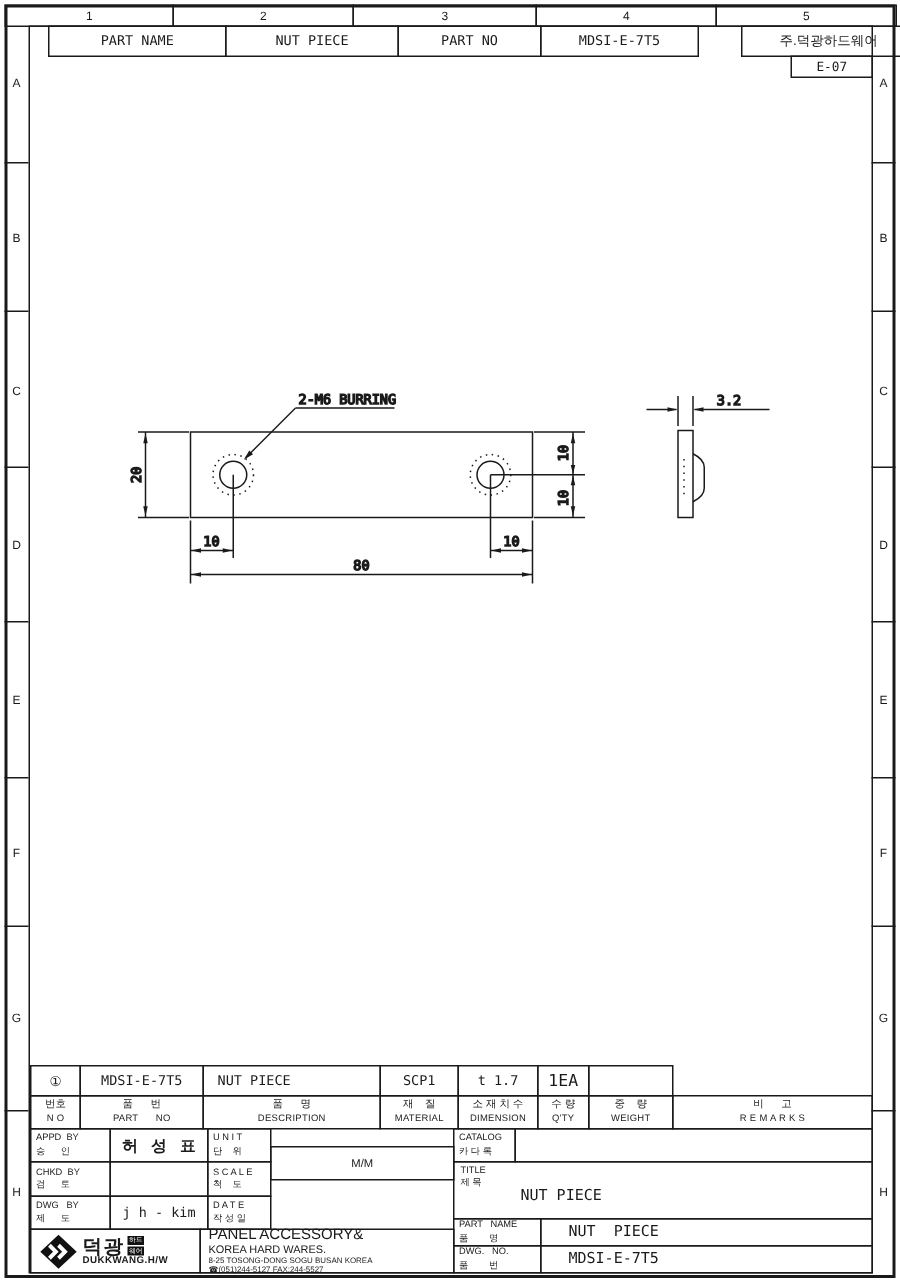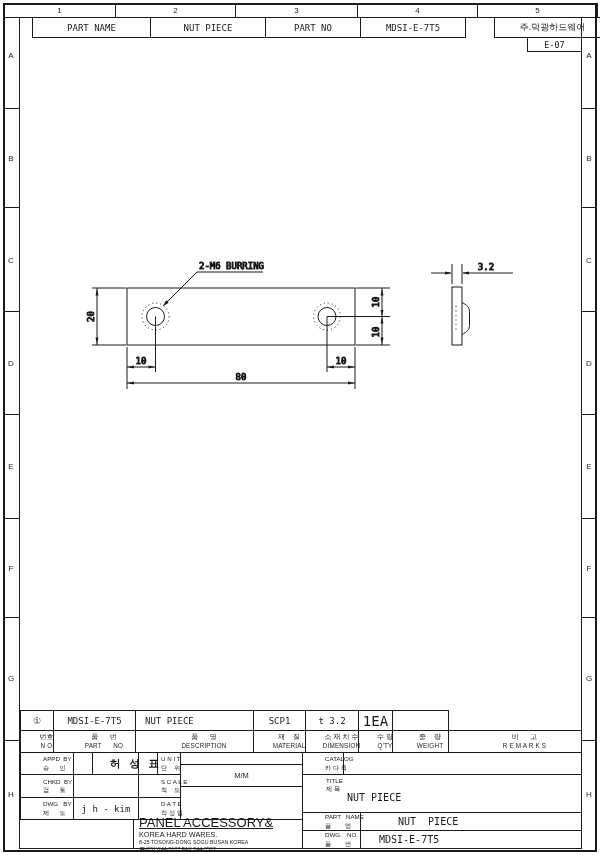--- a/index.html
+++ b/index.html
@@ -3,21 +3,21 @@
 <meta charset="utf-8">
 <style>
   html,body{margin:0;padding:0;background:#fff;}
   .sheet{position:relative;width:600px;height:855px;background:#fff;color:#1a1a1a;
          font-family:"Liberation Sans",sans-serif;overflow:hidden;}
   .abs{position:absolute;box-sizing:border-box;}
   .b{border:1px solid #1a1a1a;}
   .b2{border:2px solid #1a1a1a;}
   .cell{display:flex;align-items:center;justify-content:center;}
   .mono{font-family:"DejaVu Sans Mono","Liberation Mono",monospace;}
-  .pre{white-space:pre;margin-left:19px;}
+  .pre{white-space:pre;}
   .tick{background:#1a1a1a;}
   .zl{font-size:8px;display:flex;align-items:center;justify-content:center;}
   .hd2{display:flex;flex-direction:column;justify-content:center;align-items:center;line-height:1.25;}
   .hd2 .ko{font-size:7px;}
   .hd2 .en{font-size:6.3px;letter-spacing:.2px;}
   .lbl{display:flex;flex-direction:column;justify-content:center;line-height:1.3;padding:1px 3px;font-size:6.2px;}
   svg text{font-family:"DejaVu Sans Mono","Liberation Mono",monospace;fill:#1a1a1a;}
 </style>
 </head>
 <body>
@@ -168,23 +168,23 @@
   <div class="abs b cell mono" style="left:53px;top:710px;width:83px;height:21px;font-size:9px;">
       <span>MDSI-E-7T5</span>
     </div>
   <div class="abs b mono" style="left:135px;top:710px;width:119px;height:21px;font-size:9px;display:flex;align-items:center;padding-left:9px;">
       <span>NUT PIECE</span>
     </div>
   <div class="abs b cell mono" style="left:253px;top:710px;width:53px;height:21px;font-size:9px;">
       <span>SCP1</span>
     </div>
   <div class="abs b cell mono" style="left:305px;top:710px;width:54px;height:21px;font-size:9px;">
-      <span>t 3.2</span>
-    </div>
-  <div class="abs b cell mono" style="left:358px;top:710px;width:35px;height:21px;font-size:14px;">
+      <span>t 1.7</span>
+    </div>
+  <div class="abs b cell mono" style="left:358px;top:710px;width:35px;height:21px;font-size:11px;">
       <span>1EA</span>
     </div>
   <div class="abs b cell" style="left:392px;top:710px;width:57px;height:21px;font-size:9px;">
       <span></span>
     </div>
 
   <div class="abs b hd2" style="left:20px;top:730px;width:34px;height:23px;">
       <span class="ko pre">번호</span>
       <span class="en pre">N O</span>
     </div>
@@ -262,22 +262,39 @@
       <span class="pre">제      도</span>
     </div>
   <div class="abs b cell mono" style="left:73px;top:797px;width:66px;height:23px;font-size:9px;">
       <span>j h - kim</span>
     </div>
   <div class="abs b lbl" style="left:138px;top:797px;width:43px;height:23px;">
       <span class="pre">D A T E</span>
       <span class="pre">작 성 일</span>
     </div>
 
+  <div class="abs b" style="left:20px;top:819px;width:114px;height:30px;display:flex;align-items:center;padding-left:5px;gap:3px;">
+    <svg width="26" height="25" viewBox="0 0 30 28">
+      <polygon points="15,1 29,14 15,27 1,14" fill="#111"></polygon>
+      <polyline points="8,9 13,14 8,19" stroke="#fff" stroke-width="3" fill="none"></polyline>
+      <polyline points="15,9 20,14 15,19" stroke="#fff" stroke-width="3" fill="none"></polyline>
+    </svg>
+    <div style="display:flex;flex-direction:column;line-height:1;">
+      <div style="display:flex;align-items:center;gap:2px;">
+        <span style="font-size:13px;font-weight:bold;letter-spacing:1px;">덕광</span>
+        <span style="display:flex;flex-direction:column;gap:1px;">
+          <span style="background:#111;color:#fff;font-size:4.5px;padding:0 1px;line-height:1.3;">하드</span>
+          <span style="background:#111;color:#fff;font-size:4.5px;padding:0 1px;line-height:1.3;">웨어</span>
+        </span>
+      </div>
+      <span style="font-size:6.5px;font-weight:bold;letter-spacing:.3px;margin-top:1px;">DUKKWANG.H/W</span>
+    </div>
+  </div>
   <div class="abs b" style="left:133px;top:819px;width:170px;height:30px;display:flex;flex-direction:column;justify-content:center;padding-left:5px;">
-    <div style="font-size:13px;line-height:1.15;text-decoration:underline;">PANEL ACCESSORY&amp;</div>
+    <div style="font-size:10px;line-height:1.15;">PANEL ACCESSORY&amp;</div>
     <div style="font-size:7.3px;line-height:1.15;">KOREA HARD WARES.</div>
     <div style="font-size:5.3px;line-height:1.2;">8-25 TOSONG-DONG SOGU BUSAN KOREA</div>
     <div style="font-size:5.3px;line-height:1.2;">☎(051)244-5127 FAX:244-5527</div>
   </div>
 
   <div class="abs b lbl" style="left:302px;top:812px;width:59px;height:19px;">
       <span class="pre">PART   NAME</span>
       <span class="pre">품        명</span>
     </div>
   <div class="abs b mono" style="left:360px;top:812px;width:222px;height:19px;display:flex;align-items:center;padding-left:18px;font-size:10px;">

